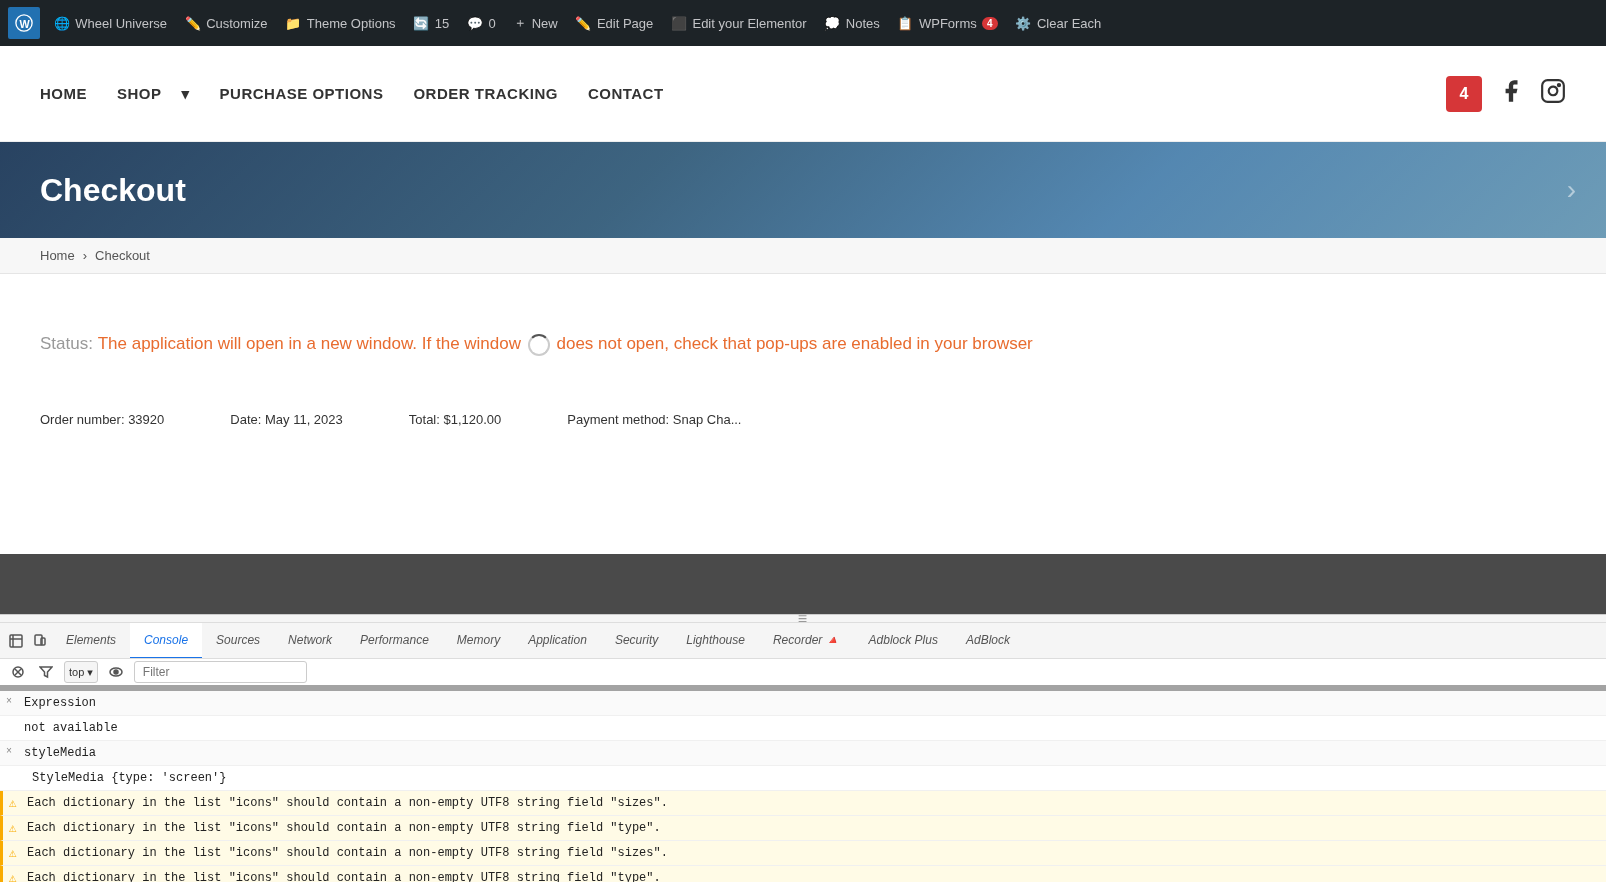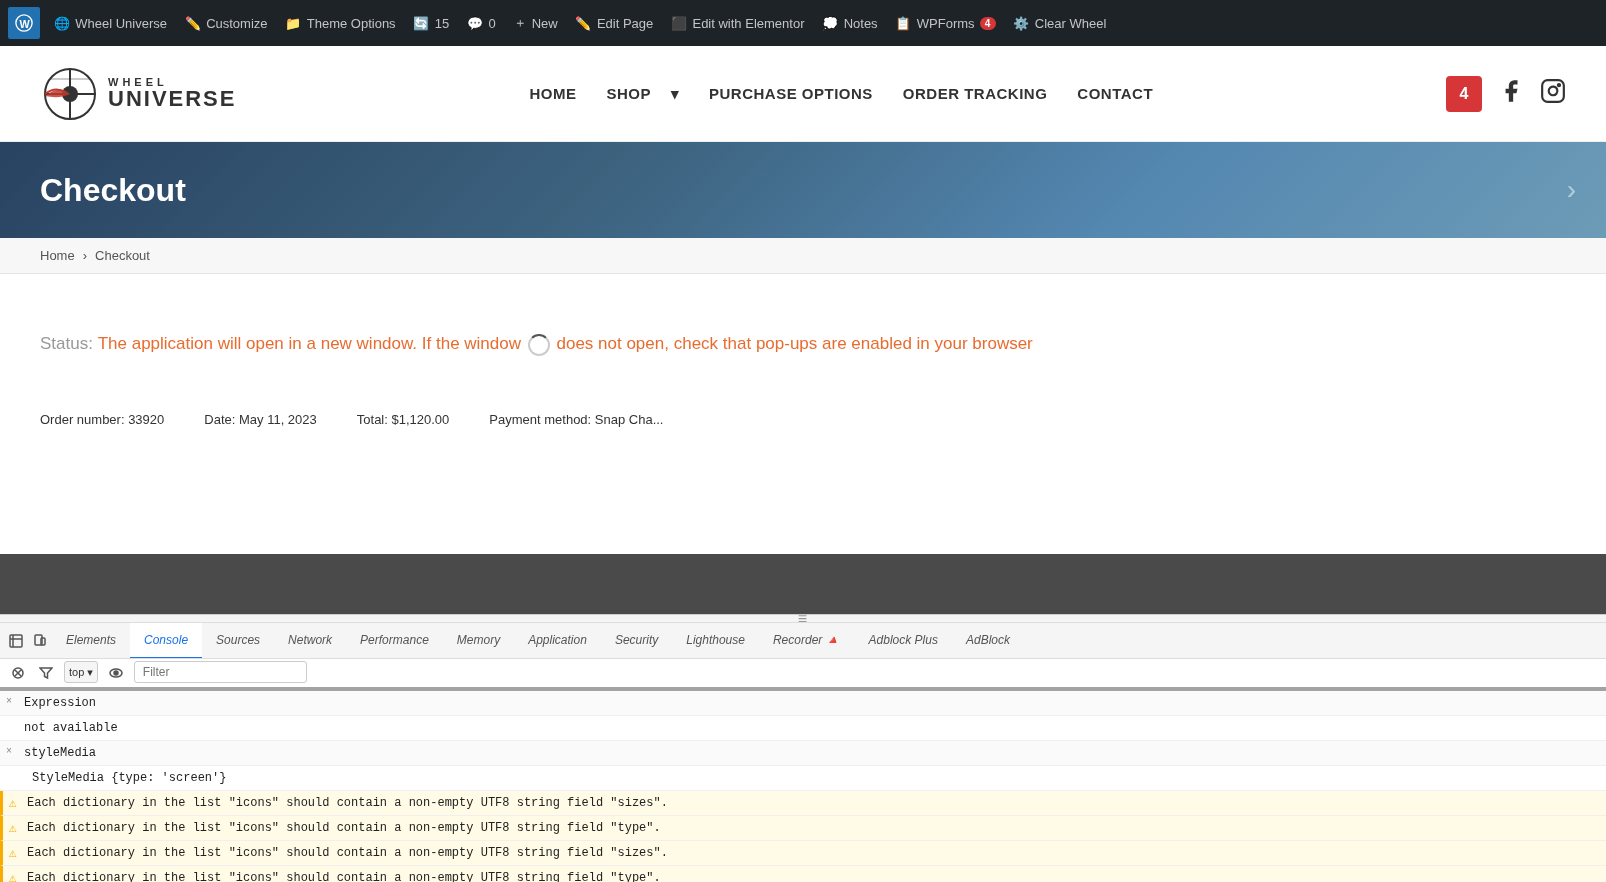--- a/index.html
+++ b/index.html
@@ -167,21 +167,21 @@
       height: 22px;
       border: 2px solid #ccc;
       border-top-color: #555;
       border-radius: 50%;
       vertical-align: middle;
       margin: 0 2px;
     }
 
     .order-meta {
       display: flex;
-      gap: 40px;
+      gap: 66px;
       margin-top: 56px;
       font-size: 13px;
       color: #555;
     }
     .order-meta-item span { color: #333; font-weight: 500; }
 
     
     .site-footer {
       background: #4a4a4a;
       height: 60px;
@@ -246,24 +246,24 @@
       display: flex;
       align-items: center;
       justify-content: center;
       color: #555;
       font-size: 13px;
     }
 
     
     .console-toolbar {
       background: #fff;
-      border-bottom: 4px solid #a3a3a3;
+      border-bottom: 6px solid #a3a3a3;
       padding: 4px 8px;
       display: flex;
-      align-items: flex-end;
+      align-items: center;
       gap: 8px;
       height: 32px;
     }
     .console-icon-btn {
       width: 20px;
       height: 20px;
       border: none;
       background: none;
       cursor: pointer;
       border-radius: 3px;
@@ -362,56 +362,38 @@
   <div class="wp-admin-bar-item">
     <span>＋</span>
     <span>New</span>
   </div>
   <div class="wp-admin-bar-item">
     <span>✏️</span>
     <span>Edit Page</span>
   </div>
   <div class="wp-admin-bar-item">
     <span>⬛</span>
-    <span>Edit with Elementor</span>
+    <span>Edit your Elementor</span>
   </div>
   <div class="wp-admin-bar-item">
     <span>💭</span>
     <span>Notes</span>
   </div>
   <div class="wp-admin-bar-item">
     <span>📋</span>
     <span>WPForms</span>
     <span class="badge-red">4</span>
   </div>
   <div class="wp-admin-bar-item">
     <span>⚙️</span>
-    <span>Clear Wheel</span>
+    <span>Clear Each</span>
   </div>
 </div>
 
 <div class="site-header">
-  <div class="site-logo">
-    <div class="logo-icon">
-      <svg viewBox="0 0 60 60" width="60" height="60">
-        <circle cx="30" cy="30" r="25" fill="none" stroke="#333" stroke-width="2"></circle>
-        <circle cx="30" cy="30" r="8" fill="#333"></circle>
-        <line x1="30" y1="5" x2="30" y2="55" stroke="#333" stroke-width="2"></line>
-        <line x1="5" y1="30" x2="55" y2="30" stroke="#333" stroke-width="2"></line>
-        <path d="M10 15 L50 15" stroke="#333" stroke-width="1" opacity="0.5"></path>
-
-        <path d="M5 32 Q20 20 30 30 Q20 35 5 32 Z" fill="#c0392b" opacity="0.85"></path>
-        <path d="M5 30 Q15 22 25 28" stroke="#c0392b" stroke-width="2" fill="none"></path>
-      </svg>
-    </div>
-    <div class="logo-text">
-      <span class="logo-wheel">WHEEL</span>
-      <span class="logo-universe">UNIVERSE</span>
-    </div>
-  </div>
   <nav class="main-nav">
     <a class="nav-item">HOME</a>
     <a class="nav-item nav-shop">
       <span>SHOP</span>
       <span>▾</span>
     </a>
     <a class="nav-item">PURCHASE OPTIONS</a>
     <a class="nav-item">ORDER TRACKING</a>
     <a class="nav-item">CONTACT</a>
   </nav>

